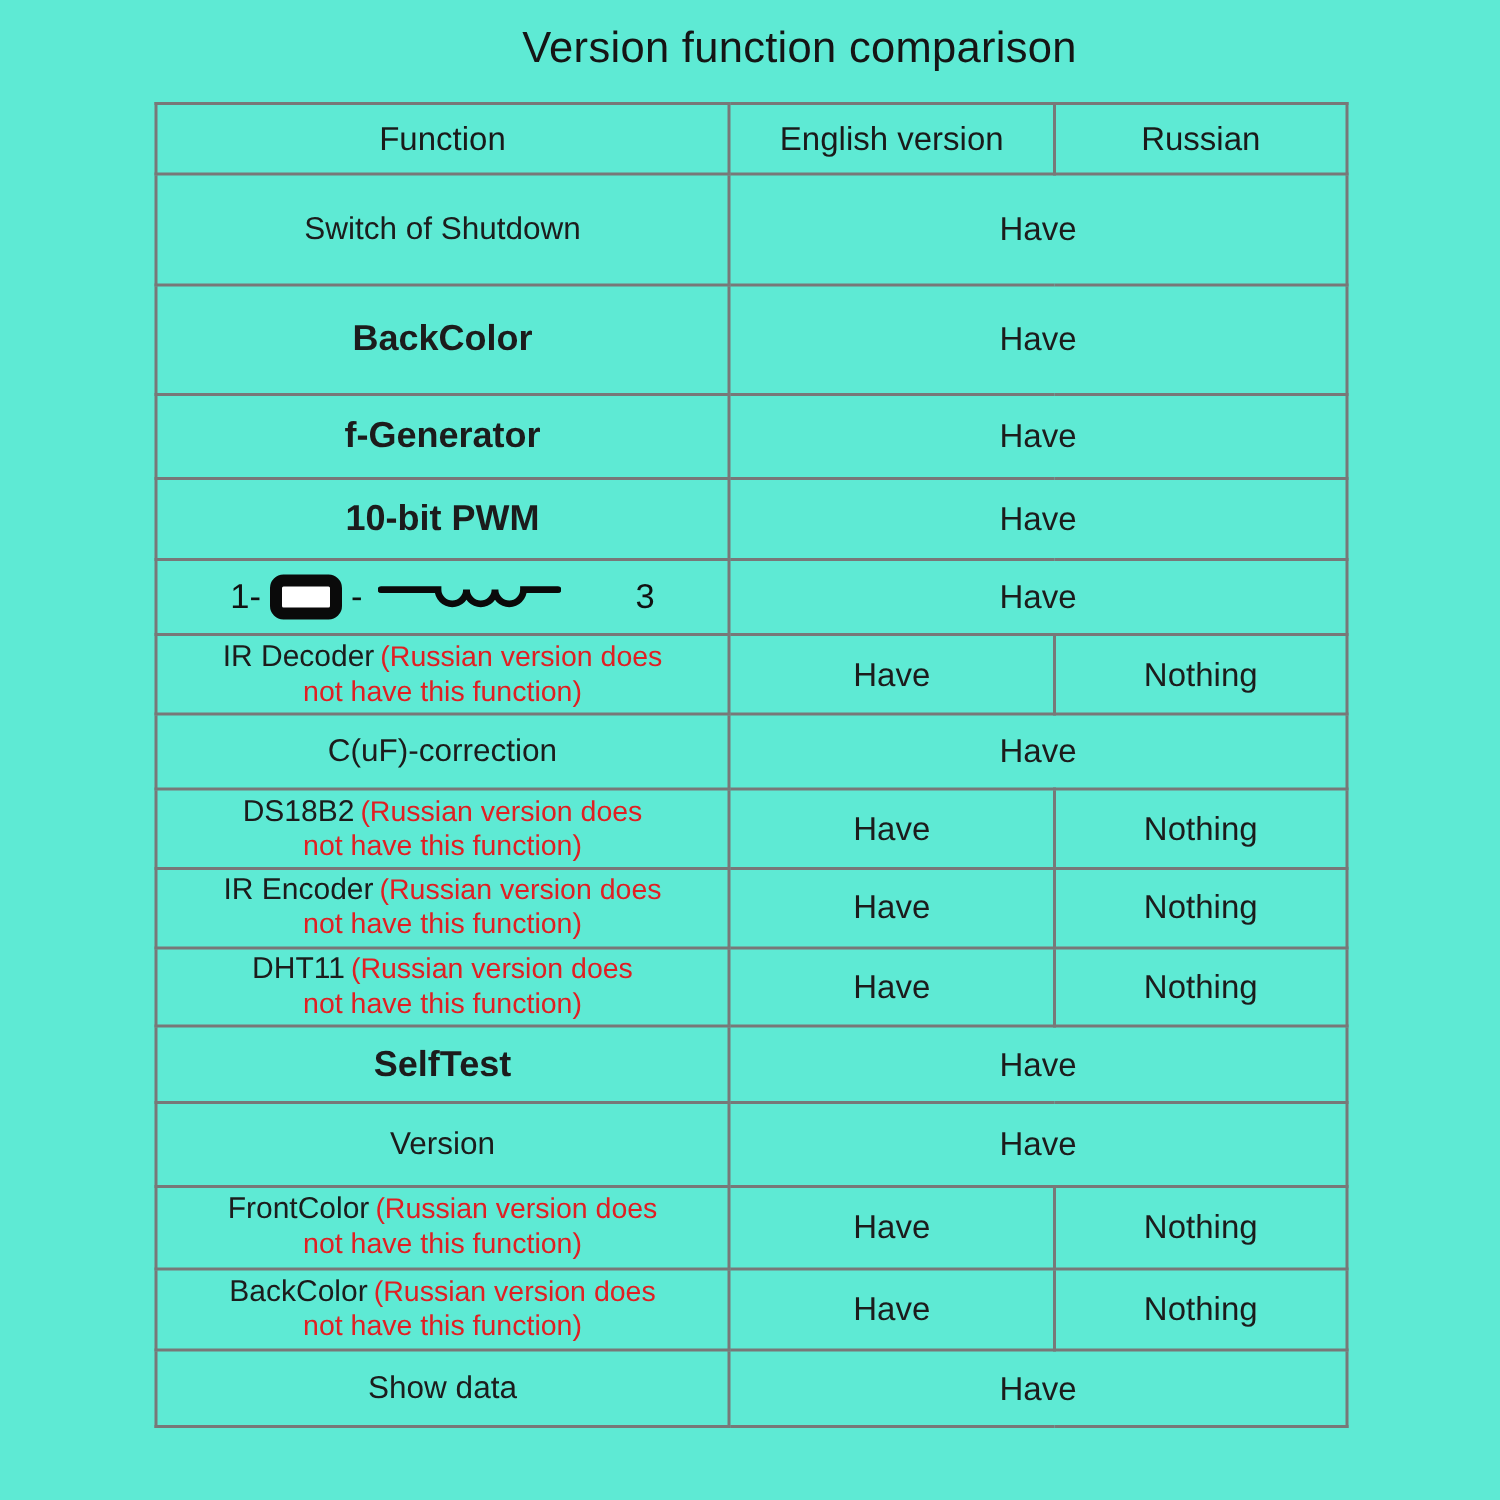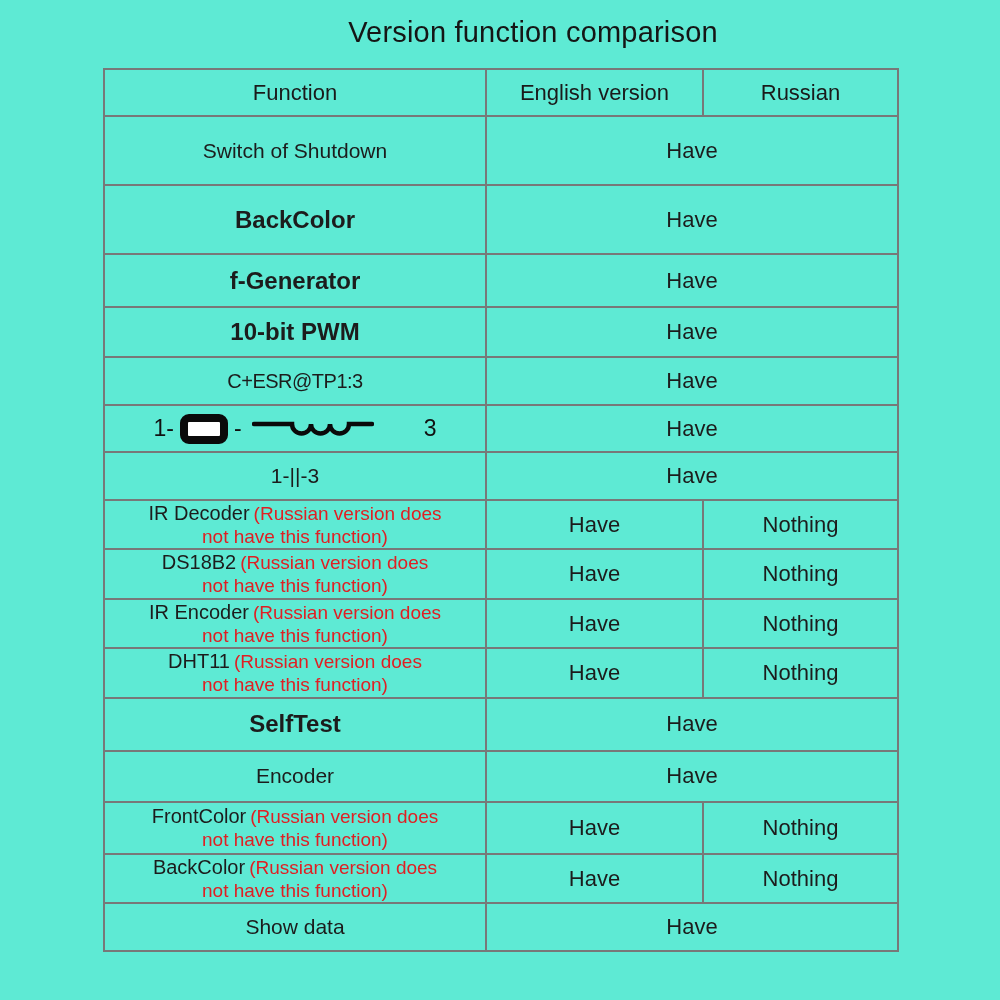--- a/index.html
+++ b/index.html
@@ -116,49 +116,45 @@
         </tr>
         <tr>
           <td class="fn bold"><span>f-Generator</span></td>
           <td class="val" colspan="2"><span>Have</span></td>
         </tr>
         <tr>
           <td class="fn bold"><span>10-bit PWM</span></td>
           <td class="val" colspan="2"><span>Have</span></td>
         </tr>
         <tr>
-          <td class="fn narrow"><span>C+ESR@TP1:3</span></td>
-          <td class="val" colspan="2"><span>Have</span></td>
-        </tr>
-        <tr>
           <td class="fn">
             <div class="symrow">
               <span class="symtxt">1-</span>
               <span class="smd-body"></span>
               <span class="symtxt">-</span>
               <svg width="122" height="28" viewBox="0 0 122 28" class="coil-svg">
                 <path d="M2 9 H40 a9.5 9.5 0 0 0 19 0 a9.5 9.5 0 0 0 19 0 a9.5 9.5 0 0 0 19 0 H120" fill="none" stroke="#0a0a0a" stroke-width="4.5" stroke-linecap="round"></path>
               </svg>
               <span class="symtxt sym-end">3</span>
             </div>
           </td>
           <td class="val" colspan="2"><span>Have</span></td>
         </tr>
         <tr>
-          <td class="fn"><span>1-||-3</span></td>
-          <td class="val" colspan="2"><span>Have</span></td>
-        </tr>
-        <tr>
           <td class="fn">
             <div class="fnwrap"><span class="fn-name">IR Decoder</span><span class="fn-note">(Russian version does</span><br><span class="fn-note">not have this function)</span></div>
           </td>
           <td class="val"><span>Have</span></td>
           <td class="val"><span>Nothing</span></td>
         </tr>
         <tr>
+          <td class="fn"><span>C(uF)-correction</span></td>
+          <td class="val" colspan="2"><span>Have</span></td>
+        </tr>
+        <tr>
           <td class="fn">
             <div class="fnwrap"><span class="fn-name">DS18B2</span><span class="fn-note">(Russian version does</span><br><span class="fn-note">not have this function)</span></div>
           </td>
           <td class="val"><span>Have</span></td>
           <td class="val"><span>Nothing</span></td>
         </tr>
         <tr>
           <td class="fn">
             <div class="fnwrap"><span class="fn-name">IR Encoder</span><span class="fn-note">(Russian version does</span><br><span class="fn-note">not have this function)</span></div>
           </td>
@@ -170,21 +166,21 @@
             <div class="fnwrap"><span class="fn-name">DHT11</span><span class="fn-note">(Russian version does</span><br><span class="fn-note">not have this function)</span></div>
           </td>
           <td class="val"><span>Have</span></td>
           <td class="val"><span>Nothing</span></td>
         </tr>
         <tr>
           <td class="fn bold"><span>SelfTest</span></td>
           <td class="val" colspan="2"><span>Have</span></td>
         </tr>
         <tr>
-          <td class="fn"><span>Encoder</span></td>
+          <td class="fn"><span>Version</span></td>
           <td class="val" colspan="2"><span>Have</span></td>
         </tr>
         <tr>
           <td class="fn">
             <div class="fnwrap"><span class="fn-name">FrontColor</span><span class="fn-note">(Russian version does</span><br><span class="fn-note">not have this function)</span></div>
           </td>
           <td class="val"><span>Have</span></td>
           <td class="val"><span>Nothing</span></td>
         </tr>
         <tr>

